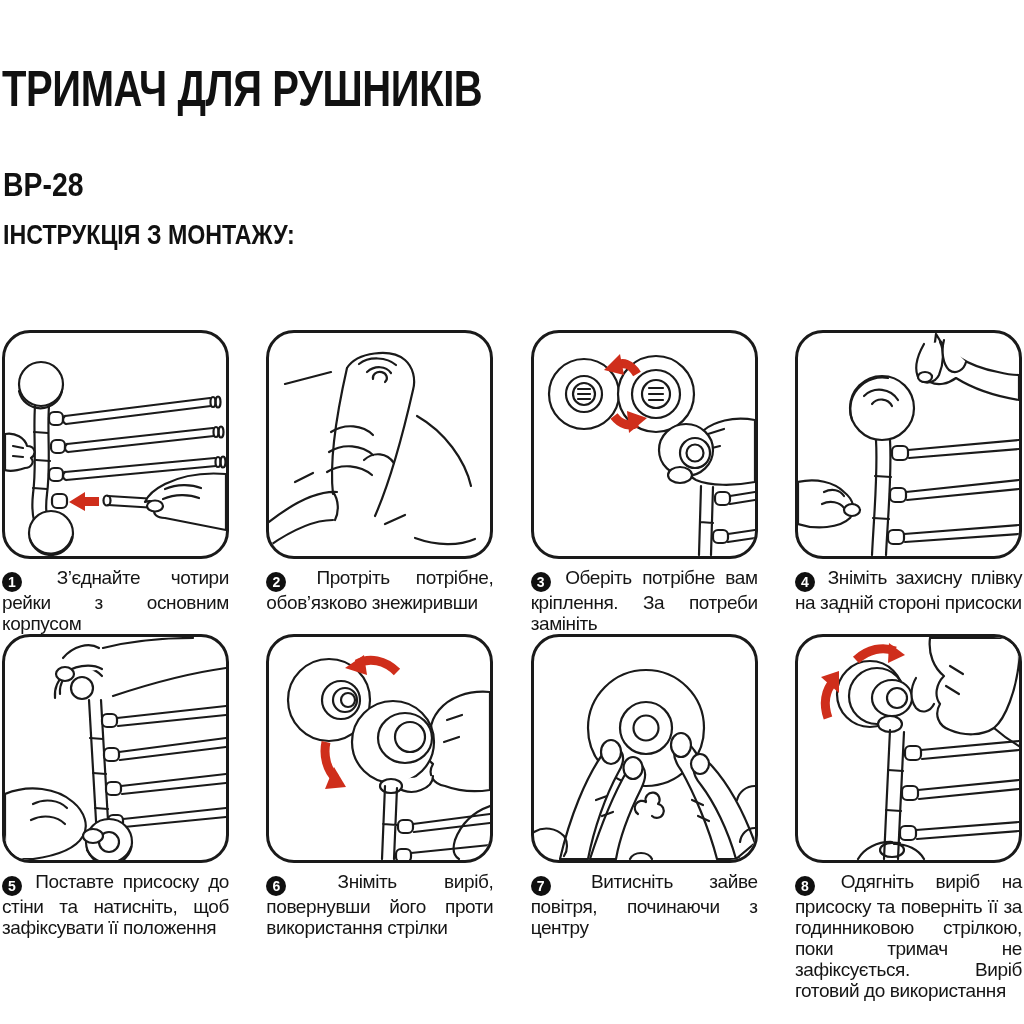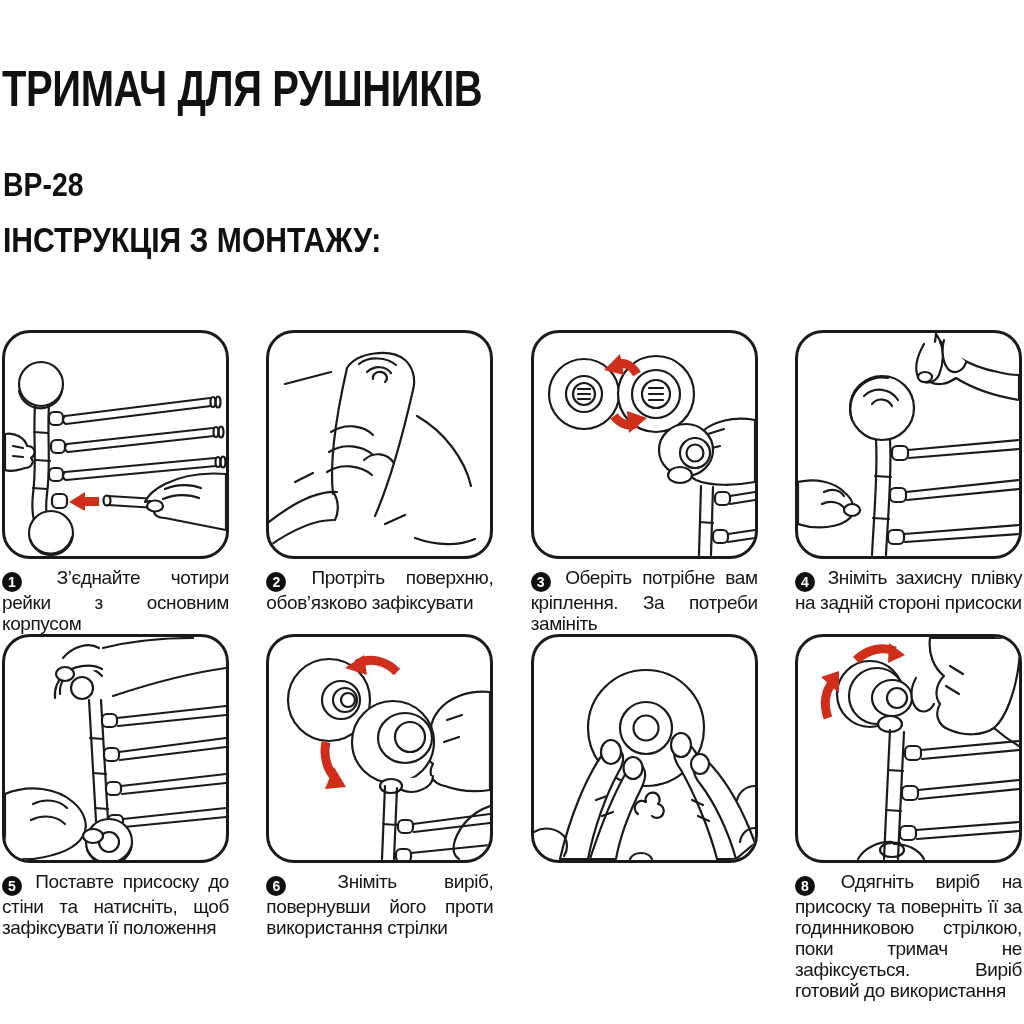--- a/index.html
+++ b/index.html
@@ -3,21 +3,21 @@
 <meta charset="utf-8">
 <style>
   html,body { margin:0; padding:0; background:#ffffff; }
   .page {
     position:relative; width:1024px; height:1024px; background:#fff;
     font-family:"Liberation Sans", sans-serif; color:#111; overflow:hidden;
   }
   .cond { display:inline-block; transform:scaleX(0.80); transform-origin:0 50%; white-space:nowrap; }
   .title   { position:absolute; top:30px;  left:2px; font-size:50px; font-weight:bold; line-height:1; letter-spacing:-0.5px; }
   .model   { position:absolute; top:168px; left:3px; font-size:33px; font-weight:bold; line-height:1; }
-  .subtitle{ position:absolute; top:222px; left:3px; font-size:35px; font-weight:bold; line-height:1; }
+  .subtitle{ position:absolute; top:222px; left:3px; font-size:27px; font-weight:bold; line-height:1; }
   .model .cond, .subtitle .cond { transform:scaleX(0.86); }
 
   .grid {
     position:absolute; top:330px; left:2px; width:1020px;
     display:grid; grid-template-columns:repeat(4,227px);
     justify-content:space-between; 
   }
   .cell { width:227px; }
   .panel {
     box-sizing:border-box; width:227px; height:229px;
@@ -116,21 +116,21 @@
             <path d="M78,34 C68,78 60,125 64,160"></path>
             <path d="M144,56 C134,100 120,150 106,182"></path>
           </g>
           <g>
             <path d="M62,98 C76,89 94,91 104,101 M60,118 C74,109 93,111 104,121 M58,138 C72,129 91,131 103,141"></path>
             <path d="M95,126 C105,117 118,119 125,129"></path>
             <path d="M0,188 C28,166 50,157 68,158 M0,212 C26,194 46,186 64,186 M64,158 C70,166 70,178 66,186"></path>
           </g>
         </svg>
       </div>
-      <p class="caption"><span class="badge">2</span> <span>Протріть поверхню, обов’язково зафіксувати</span></p>
+      <p class="caption"><span class="badge">2</span> <span>Протріть потрібне, обов’язково знежиривши</span></p>
     </div>
 
     <div class="cell">
       <div class="panel">
         <svg class="ill" viewBox="0 0 221 221">
           <g>
             <circle cx="50" cy="60" r="35" class="w"></circle>
               <circle cx="50" cy="60" r="18"></circle>
               <circle cx="50" cy="60" r="11"></circle>
             <path d="M44,55 h12 M44,60 h12 M44,65 h12"></path>
@@ -305,20 +305,21 @@
             <path class="w" d="M205,221 C196,180 180,140 160,112 C154,103 146,101 142,108 C138,115 141,124 147,132 C160,155 175,190 183,221 Z"></path>
             <ellipse cx="147" cy="107" rx="10" ry="12" class="w"></ellipse>
             <path class="w" d="M221,205 C210,175 196,148 178,128 C172,121 164,120 161,126 C158,132 161,140 167,147 C180,164 194,192 202,221 Z"></path>
             <ellipse cx="166" cy="126" rx="9" ry="10" class="w"></ellipse>
             <path d="M158,162 l11,5 M164,178 l11,5"></path>
             <path d="M221,148 C212,148 205,154 203,162 M221,190 C213,190 207,196 206,204"></path>
             <path d="M96,221 a12,10 0 0 1 22,0"></path>
           </g>
         </svg>
       </div>
+      <p class="caption"><span class="badge">7</span> <span>Витисніть зайве повітря, починаючи з центру</span></p>
     </div>
 
     <div class="cell">
       <div class="panel">
         <svg class="ill" viewBox="0 0 221 221">
           <g>
             <circle cx="72" cy="56" r="33" class="w"></circle>
             <circle cx="79" cy="58" r="28"></circle>
             <ellipse cx="94" cy="60" rx="20" ry="18" class="w"></ellipse>
             <circle cx="99" cy="60" r="10"></circle>

